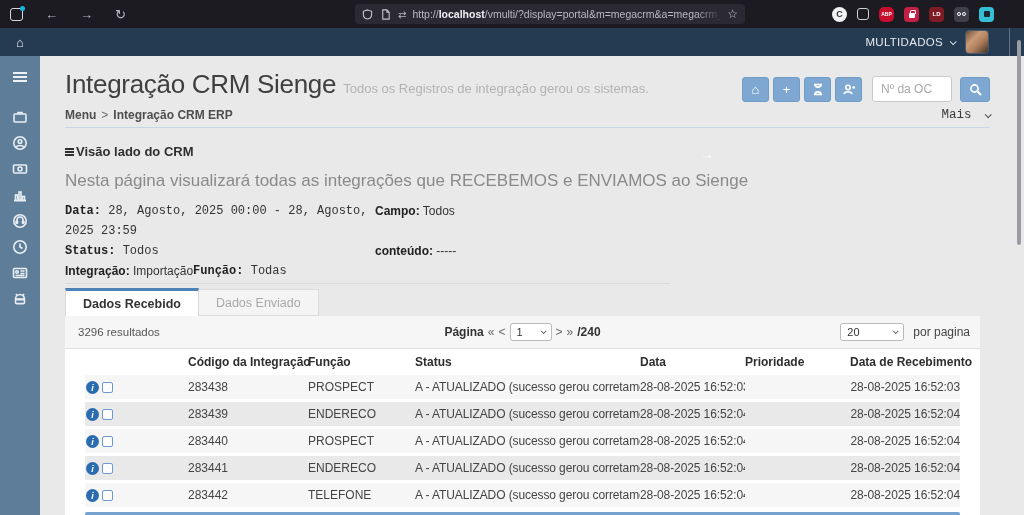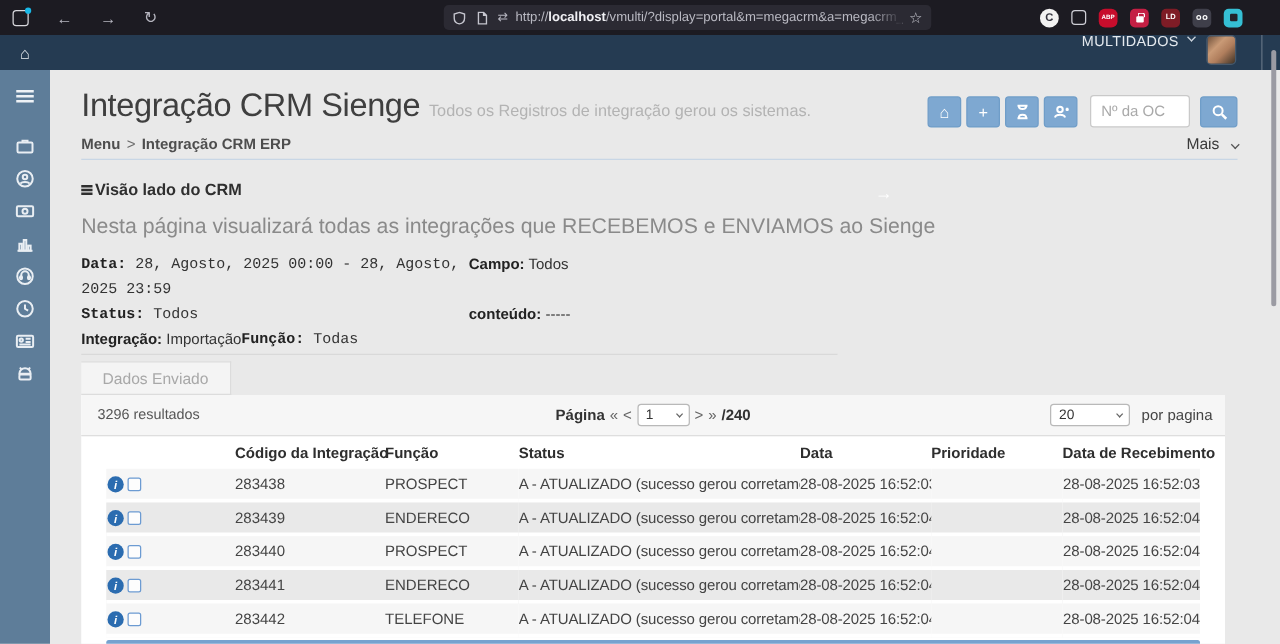--- a/index.html
+++ b/index.html
@@ -29,21 +29,21 @@
   .ext-gl { background:#3f3f4a; gap:1px; }
   .gl-eye { width:4px; height:4px; border:1px solid #fff; border-radius:50%; }
   .ext-teal { background:#35bfd4; }
   .teal-in { width:6px; height:6px; background:#23232b; border-radius:1px; }
   .burger { position:relative; width:13px; height:2px; background:#c7c7cf; box-shadow:0 4px 0 #c7c7cf, 0 8px 0 #c7c7cf; margin-right:12px; margin-left:8px; margin-top:-8px; }
   .browser-menu { position:absolute; right:0; top:6px; }
 
   
   .app-navbar { position:absolute; left:0; top:28px; width:1024px; height:28px; background:#253b52; display:flex; align-items:center; z-index:40; }
   .nav-home { width:40px; text-align:center; color:#e8edf2; font-size:13px; cursor:pointer; }
-  .nav-right { margin-left:auto; display:flex; padding-right:14px; }
+  .nav-right { margin-left:auto; display:flex; align-items:center; padding-right:14px; }
   .account-label { color:#e4e9ee; font-size:11.5px; letter-spacing:.3px; }
   .chev { display:inline-block; width:5px; height:5px; border-right:1.5px solid currentColor; border-bottom:1.5px solid currentColor; transform:rotate(45deg) translateY(-1px); }
   .nav-chev { color:#cdd6de; margin:0 10px 0 7px; }
   .avatar { width:24px; height:24px; border-radius:4px; background:linear-gradient(135deg,#6e4f3a 0%,#c99a76 35%,#b07e5d 60%,#3e3226 100%); border:1px solid #46596d; }
   .nav-sep { width:1px; height:28px; background:rgba(255,255,255,.28); margin-left:20px; }
 
   
   .sidebar { position:absolute; left:0; top:56px; width:40px; height:459px; background:#5e7d99; z-index:30; }
   .side-item { width:40px; height:26px; display:flex; align-items:center; justify-content:center; cursor:pointer; }
   .side-burger { position:relative; width:14px; height:2px; background:#eef2f6; box-shadow:0 4px 0 #eef2f6, 0 8px 0 #eef2f6; margin-top:-8px; }
@@ -58,21 +58,21 @@
   .toolbar { display:flex; align-items:center; margin-top:8px; }
   .tb-btn { width:27px; height:25px; background:#7ea8d1; border:1px solid #6f9dc8; border-radius:3px; color:#fff; display:flex; align-items:center; justify-content:center; font-size:13px; margin-left:4px; cursor:pointer; }
   .tb-btn svg { stroke:#fff; fill:none; stroke-width:1.6; }
   .tb-input { width:80px; height:26px; border:1px solid #c9c9c9; border-radius:3px; margin-left:10px; padding:0 8px; font-size:12px; color:#555; font-family:inherit; }
   .tb-input::placeholder { color:#a9a9a9; }
   .tb-search { width:30px; margin-left:8px; }
 
   .breadcrumb-row { display:flex; justify-content:space-between; align-items:center; margin-top:6px; }
   .breadcrumb { font-size:12px; font-weight:600; color:#4e4e4e; }
   .crumb-sep { margin:0 5px; color:#6c6c6c; font-weight:400; }
-  .more-link { font-size:12.5px; color:#3a3a3a; cursor:pointer; }
+  .more-link { font-size:12.5px; color:#3a3a3a; cursor:pointer;font-family:Liberation Mono, monospace; }
   .more-chev { color:#555; margin-left:6px; }
   .top-divider { height:1px; background:#c8d6e5; margin-top:5px; }
 
   .section-heading { margin-top:16px; font-size:13px; font-weight:bold; color:#2f2f2f; line-height:16px; display:flex; align-items:center; }
   .mini-bars { position:relative; width:9px; height:1.5px; background:#2f2f2f; box-shadow:0 3px 0 #2f2f2f, 0 6px 0 #2f2f2f; margin-top:-6px; margin-right:2px; }
   .panel-arrow { position:absolute; left:660px; top:90px; color:#ffffff; font-size:14px; font-weight:bold; }
   .description { margin-top:10px; font-size:17px; color:#8a8a8a; line-height:21px; }
 
   .filters { margin-top:10px; }
   .filter-row { display:flex; line-height:20px; }
@@ -284,20 +284,21 @@
       <div class="filter-cell"><b>conteúdo:</b> <span>-----</span></div>
     </div>
     <div class="filter-row">
       <div class="filter-cell"><b>Integração:</b> <span>Importação</span></div>
       <div class="filter-cell left"><b>Função:</b> <span>Todas</span></div>
     </div>
   </div>
   <div class="filters-divider"></div>
 
   <div class="tabs">
+    <div class="tab active">Dados Recebido</div>
     <div class="tab inactive">Dados Enviado</div>
   </div>
 
   <div class="card">
     <div class="results-bar">
       <span class="results-count">3296 resultados</span>
       <div class="pagination">
         <span class="pag-label">Página</span>
         <span class="pag-arrow">«</span>
         <span class="pag-arrow">&lt;</span>

